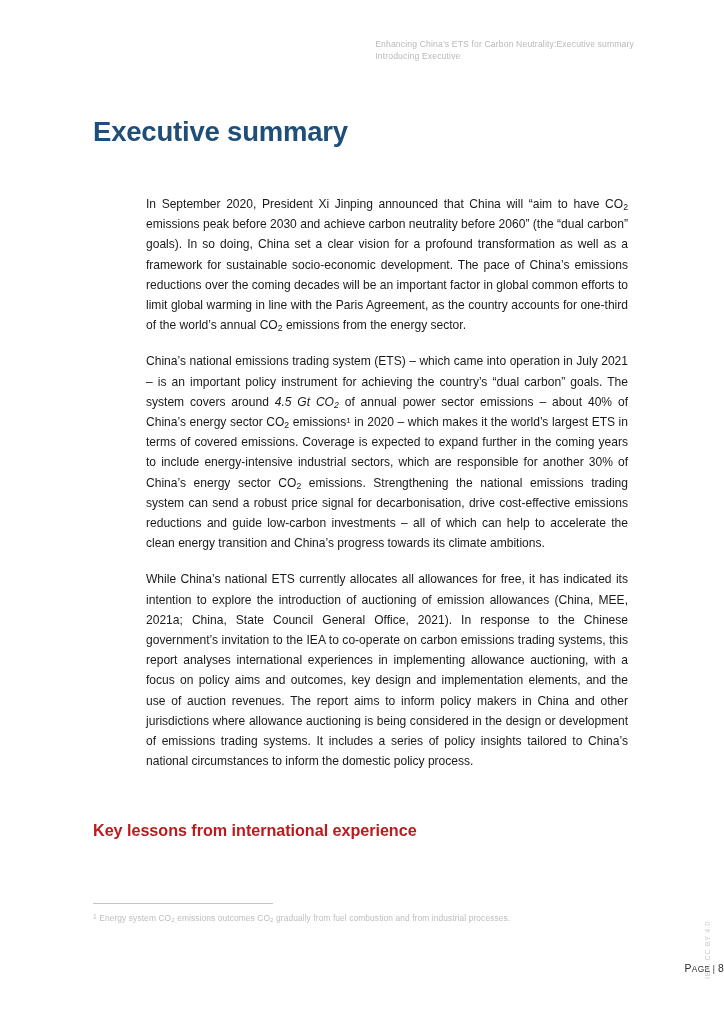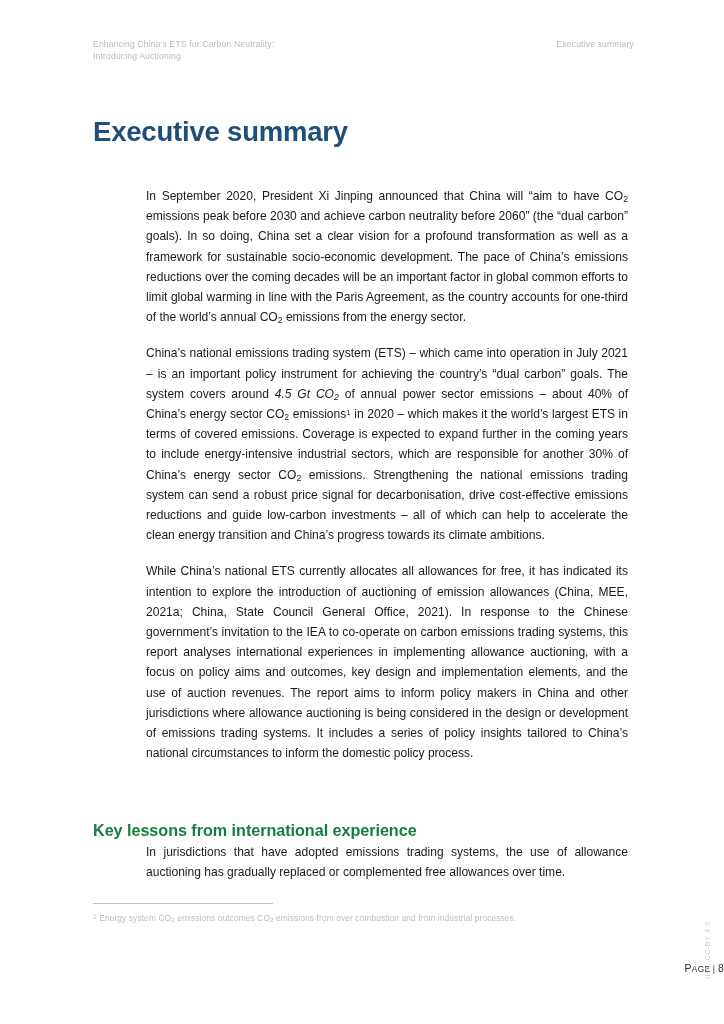--- a/index.html
+++ b/index.html
@@ -20,21 +20,21 @@
     box-sizing: border-box;
   }
 
   
   .running-header {
     position: absolute;
     top: 38px;
     left: 93px;
     right: 90px;
     display: flex;
-    justify-content: space-between;
+    justify-content: flex-end;
     align-items: flex-start;
     font-size: 8.6px;
     line-height: 1.45;
     color: #b9b9b9;
     letter-spacing: 0.15px;
   }
   .running-header .rh-left {
     max-width: 330px;
   }
   .running-header .rh-left span {
@@ -56,39 +56,39 @@
     letter-spacing: -0.2px;
     line-height: 1.1;
   }
 
   .section-heading {
     position: absolute;
     left: 93px;
     top: 808px;
     font-size: 16.2px;
     font-weight: bold;
-    color: #15803d;
+    color: #b91c1c;
     letter-spacing: -0.05px;
   }
 
   
   .body-block {
     position: absolute;
     top: 182px;
     left: 146px;
     width: 482px;
   }
   .body-block2 {
     position: absolute;
     top: 838px;
     left: 146px;
     width: 482px;
   }
   p.para {
-    margin: 4px 0 16px 0;
+    margin: 12px 0 16px 0;
     font-size: 12.05px;
     line-height: 20.2px;
     color: #1a1a1a;
     text-align: justify;
     text-justify: inter-word;
     letter-spacing: 0px;
   }
   p.para:last-child {
     margin-bottom: 0;
   }
@@ -166,46 +166,43 @@
   }
 </style>
 </head>
 <body>
 
 <div class="page">
 
   <div class="running-header">
     <div class="rh-left">
       <span>Enhancing China’s ETS for Carbon Neutrality:</span>
-      <span>Introducing Auctioning</span>
+      <span>Introducing Executive</span>
     </div>
     <div class="rh-right">Executive summary</div>
   </div>
 
   <h1 class="page-title">Executive summary</h1>
 
   <div class="body-block">
 
     <p class="para">In September 2020, President Xi Jinping announced that China will “aim to have CO<sub>2</sub> emissions peak before 2030 and achieve carbon neutrality before 2060” (the “dual carbon” goals). In so doing, China set a clear vision for a profound transformation as well as a framework for sustainable socio-economic development. The pace of China’s emissions reductions over the coming decades will be an important factor in global common efforts to limit global warming in line with the Paris Agreement, as the country accounts for one-third of the world’s annual CO<sub>2</sub> emissions from the energy sector.</p>
 
     <p class="para">China’s national emissions trading system (ETS) – which came into operation in July 2021 – is an important policy instrument for achieving the country’s “dual carbon” goals. The system covers around <span class="nowrap">4.5 Gt CO<sub>2</sub></span> of annual power sector emissions – about 40% of China’s energy sector CO<sub>2</sub> emissions<sup>1</sup> in 2020 – which makes it the world’s largest ETS in terms of covered emissions. Coverage is expected to expand further in the coming years to include energy-intensive industrial sectors, which are responsible for another 30% of China’s energy sector CO<sub>2</sub> emissions. Strengthening the national emissions trading system can send a robust price signal for decarbonisation, drive cost-effective emissions reductions and guide low-carbon investments – all of which can help to accelerate the clean energy transition and China’s progress towards its climate ambitions.</p>
 
     <p class="para">While China’s national ETS currently allocates all allowances for free, it has indicated its intention to explore the introduction of auctioning of emission allowances (China, MEE, 2021a; China, State Council General Office, 2021). In response to the Chinese government’s invitation to the IEA to co-operate on carbon emissions trading systems, this report analyses international experiences in implementing allowance auctioning, with a focus on policy aims and outcomes, key design and implementation elements, and the use of auction revenues. The report aims to inform policy makers in China and other jurisdictions where allowance auctioning is being considered in the design or development of emissions trading systems. It includes a series of policy insights tailored to China’s national circumstances to inform the domestic policy process.</p>
 
   </div>
 
   <h2 class="section-heading">Key lessons from international experience</h2>
 
-  <div class="body-block2">
-    <p class="para">In jurisdictions that have adopted emissions trading systems, the use of allowance auctioning has gradually replaced or complemented free allowances over time.</p>
-  </div>
 
   <div class="footnote-rule"></div>
 
-  <div class="footnote"><sup>1</sup><span> Energy system CO</span><sub>2</sub><span> emissions outcomes CO</span><sub>2</sub><span> emissions from over combustion and from industrial processes.</span></div>
+  <div class="footnote"><sup>1</sup><span> Energy system CO</span><sub>2</sub><span> emissions outcomes CO</span><sub>2</sub><span> gradually from fuel combustion and from industrial processes.</span></div>
 
   <div class="page-footer"><span class="smallcaps-word">P</span><span class="smallcaps-rest">AGE</span><span class="smallcaps-rest"> | </span><span class="smallcaps-word">8</span></div>
 
   <div class="side-credit">
     <span>IEA. CC BY 4.0</span>
   </div>
 
 </div>
 
 </body></html>

